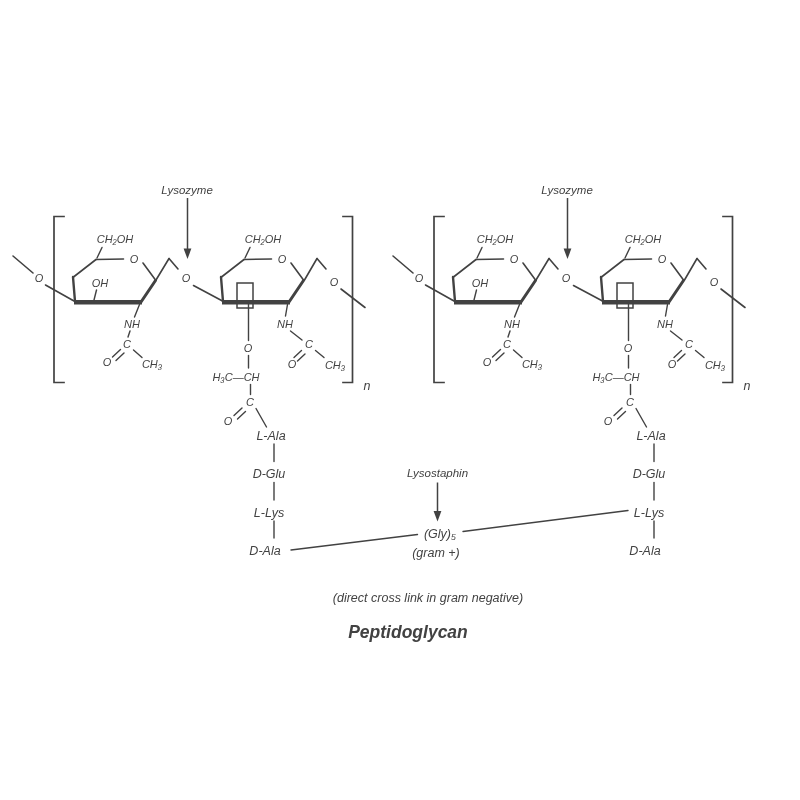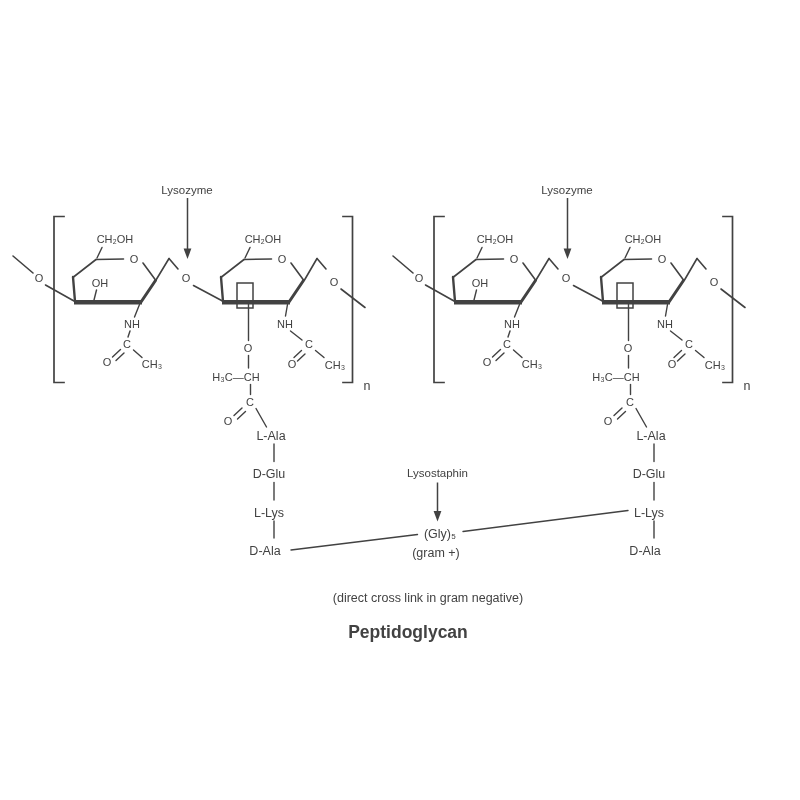--- a/index.html
+++ b/index.html
@@ -1,17 +1,17 @@
 <!DOCTYPE html>
 <html style="--ink: #424242; --bg: #ffffff;"><head>
 <meta charset="utf-8">
 <style>
   :root { --ink: #424242; --bg: #ffffff; }
   html, body { margin: 0; padding: 0; background: var(--bg); }
-  .canvas { width: 800px; height: 800px; background: var(--bg); }
+  .canvas { width: 800px; height: 800px; background: var(--bg); font-style: italic; }
   svg { display: block; }
   svg text {
     fill: var(--ink);
     font-family: "Liberation Sans", "DejaVu Sans", sans-serif;
   }
   .bond  { stroke: var(--ink); stroke-width: 1.6; fill: none; stroke-linecap: round; }
   .thin  { stroke-width: 1.4; }
   .wedge { stroke-width: 3; }
   .bold-edge { stroke: var(--ink); stroke-width: 4.6; stroke-linecap: butt; }
   .v-edge { stroke-width: 2.4; }

